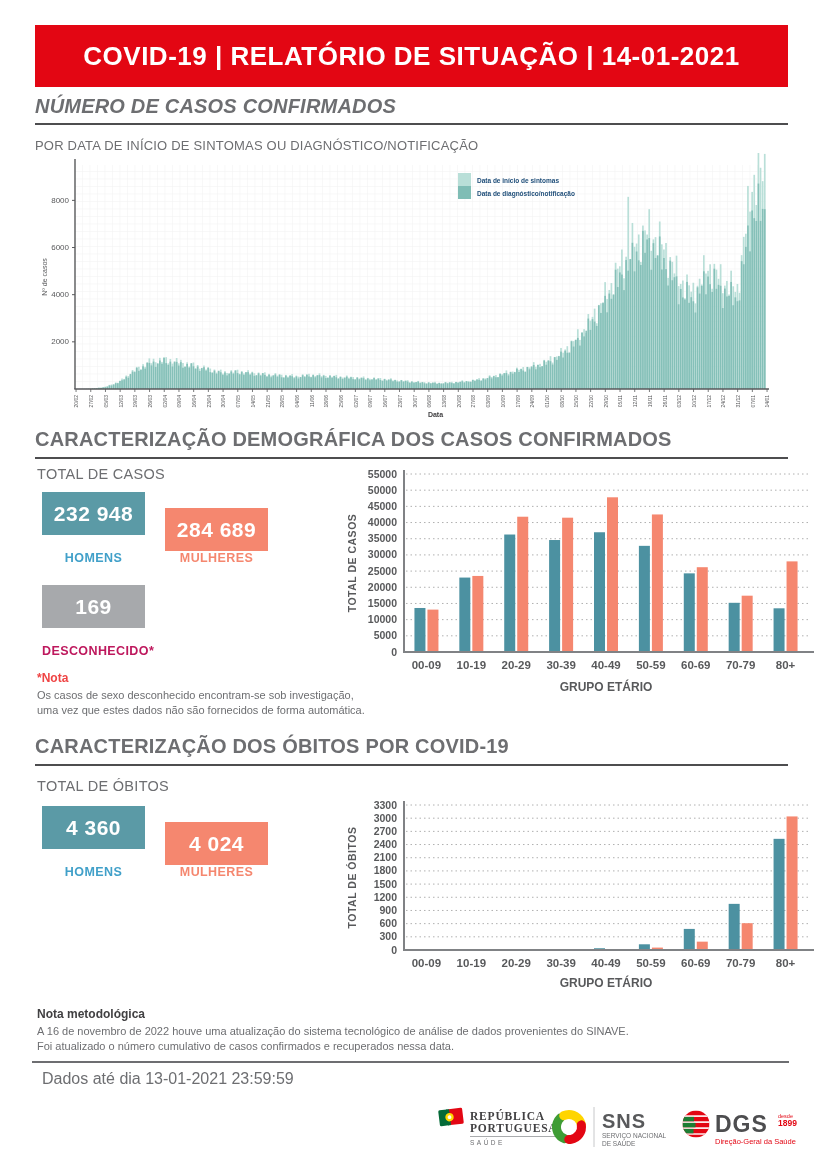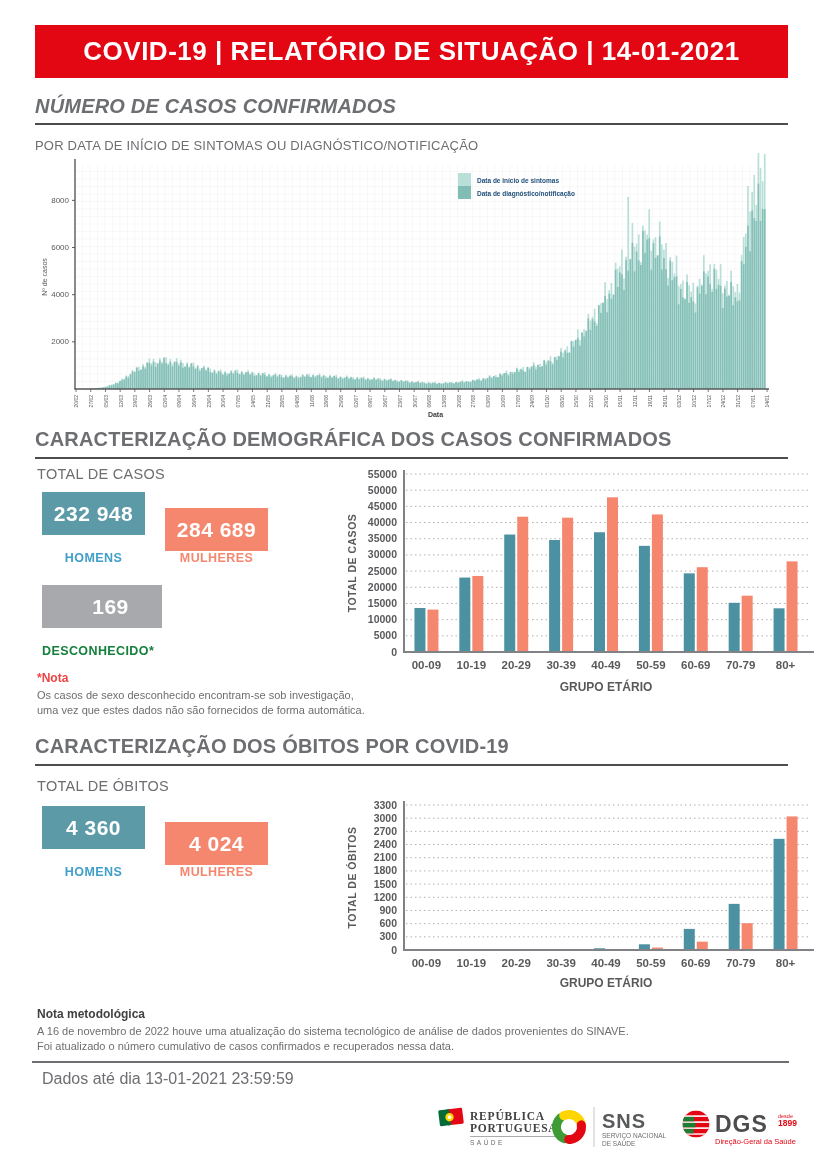--- a/index.html
+++ b/index.html
@@ -1,35 +1,35 @@
 <!DOCTYPE html>
 <html><head>
 <meta charset="utf-8">
 <style>
   html,body{margin:0;padding:0;background:#fff;}
   .page{position:relative;width:821px;height:1157px;background:#ffffff;
         font-family:"Liberation Sans",sans-serif;overflow:hidden;}
-  .banner{position:absolute;left:35px;top:25px;width:753px;height:53px;background:#e30613;
+  .banner{position:absolute;left:35px;top:25px;width:753px;height:62px;background:#e30613;
           color:#fff;display:flex;align-items:center;justify-content:center;
           font-size:26px;font-weight:bold;letter-spacing:.5px;}
   .sec-title{position:absolute;left:35px;color:#6d6e71;font-size:20px;font-weight:bold;letter-spacing:.2px;white-space:nowrap;}
   .s1{top:95px;font-style:italic;} .s2{top:428px;} .s3{top:735px;}
   .rule{position:absolute;left:35px;width:753px;border-top:2px solid #4d4d4f;}
   .r1{top:123px;} .r2{top:457px;} .r3{top:764px;}
   .subtitle{position:absolute;left:35px;top:138px;color:#6d6e71;font-size:13px;letter-spacing:.2px;}
   .total-label{position:absolute;color:#6d6e71;font-size:14.5px;letter-spacing:.3px;}
   .t-casos{left:37px;top:466px;} .t-obitos{left:37px;top:778px;}
   .statbox{position:absolute;width:103px;height:43px;display:flex;align-items:center;justify-content:center;
            color:#fff;font-size:21px;font-weight:bold;letter-spacing:.5px;}
-  .teal{background:#5b9aa6;} .salmon{background:#f5876f;margin-top:16px;} .grey{background:#a7a9ac;padding-left:17px;}
+  .teal{background:#5b9aa6;} .salmon{background:#f5876f;margin-top:16px;} .grey{background:#a7a9ac;}
   .b1{left:42px;top:492px;} .b2{left:165px;top:492px;} .b3{left:42px;top:585px;}
   .b4{left:42px;top:806px;} .b5{left:165px;top:806px;}
   .statlabel{position:absolute;width:103px;text-align:center;font-size:12.5px;font-weight:bold;letter-spacing:.4px;}
   .l1{left:42px;top:551px;color:#41a0c9;} .l2{left:165px;top:551px;color:#f5876f;}
-  .l3{left:42px;top:644px;color:#15803d;} .l4{left:42px;top:865px;color:#41a0c9;}
+  .l3{left:42px;top:644px;color:#be185d;} .l4{left:42px;top:865px;color:#41a0c9;}
   .l5{left:165px;top:865px;color:#f5876f;}
   .nota-title{position:absolute;left:37px;top:671px;font-size:12px;font-weight:bold;color:#ef4444;text-align:center;}
   .nota-line{position:absolute;left:37px;font-size:11px;color:#6d6e71;}
   .n1{top:689px;} .n2{top:704px;}
   .nm-title{position:absolute;left:37px;top:1007px;font-size:12px;font-weight:bold;color:#414042;}
   .nm-line{position:absolute;left:37px;font-size:11px;color:#6d6e71;}
   .m1{top:1025px;} .m2{top:1040px;}
   .bottom-rule{position:absolute;left:32px;top:1061px;width:757px;border-top:2px solid #6d6e71;}
   .dados{position:absolute;left:42px;top:1070px;font-size:16px;color:#6d6e71;}
   svg{position:absolute;}

